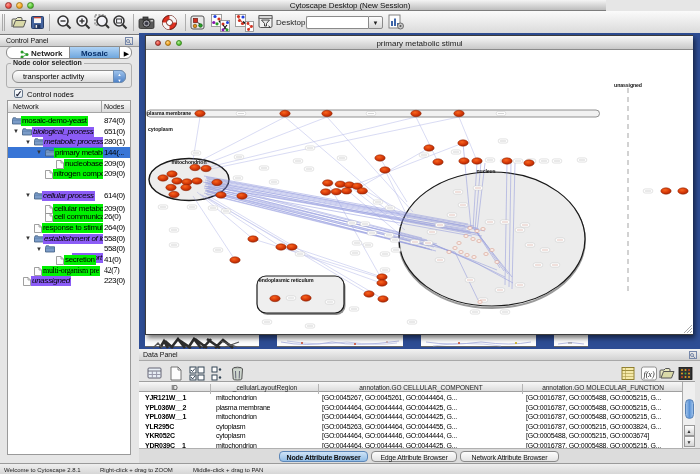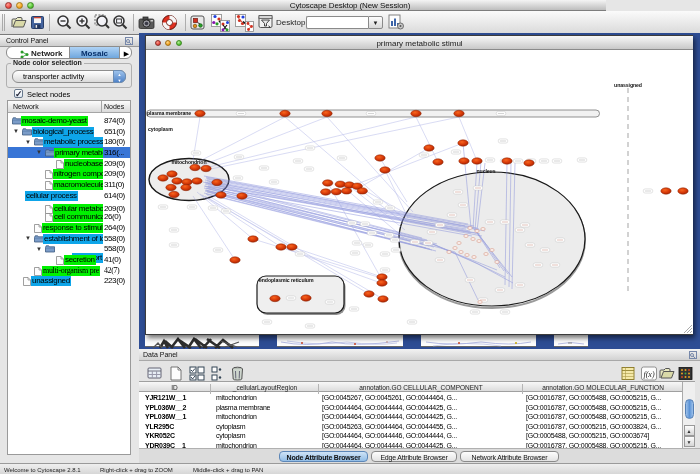--- a/index.html
+++ b/index.html
@@ -36,21 +36,21 @@
 #treehead .c1{position:absolute;left:5px;top:2px;}
 #treehead .c2{position:absolute;left:96px;top:2px;}
 #treehead .dv{position:absolute;left:93px;top:0;width:1px;height:12px;background:#a5a5a5;}
 .trow{position:absolute;left:0;width:124px;height:11px;font-size:8px;line-height:10px;white-space:nowrap;}
 .trow.sel{background:#3875d6;}
 .tarr{position:absolute;top:2px;font-size:6px;color:#333;line-height:6px;}
 .tlab{position:absolute;top:0.5px;height:10px;color:#000;padding:0 1px;overflow:hidden;letter-spacing:-0.3px;}
 .tnum{position:absolute;left:96px;top:0.5px;color:#000;letter-spacing:-0.4px;}
 .sel .tnum{color:#000;}
 .g{background:#00f000;}
-.r{background:#0ea5e9;}
+.r{background:#8b5cf6;font-style:italic;}
 .ticn{position:absolute;top:1.5px;}
 
 #mdi{left:139px;top:33px;width:561px;height:316px;background:#2e4d94;overflow:hidden;}
 .bwin{position:absolute;top:302px;height:12px;background:#fdfdfd;border-bottom:1px solid #666;}
 #netwin{position:absolute;left:6px;top:2px;width:548px;height:300px;border:1px solid #3c3c3c;box-shadow:2px 3px 5px rgba(0,0,0,0.55);background:#fff;}
 #nwtitle{position:absolute;left:0;top:0;width:547px;height:14px;background:linear-gradient(#f8f8f8,#c8c8c8);border-bottom:1px solid #8a8a8a;}
 .tl2{position:absolute;top:3.5px;width:6px;height:6px;border-radius:50%;}
 #nwtext{position:absolute;left:0;top:3px;width:547px;text-align:center;font-size:8px;color:#222;}
 #canvas{position:absolute;left:0;top:14px;width:547px;height:284px;background:#fff;overflow:hidden;}
 
@@ -210,21 +210,21 @@
 </div>
 <div id="grpbox">
         <div id="grplbl">Node color selection</div>
       </div>
 <div id="combo">transporter activity</div>
 <div id="combostep">
         <div style="margin-top:1px;">▲</div>
         <div>▼</div>
       </div>
 <div id="chk">✓</div>
-<div id="chklbl">Select nodes</div>
+<div id="chklbl">Control nodes</div>
 <div id="tree">
 <div id="treehead">
           <span class="c1">Network</span>
           <span class="c2">Nodes</span>
           <div class="dv"></div>
         </div>
 <div class="trow" style="top:14.3px;">
 <span class="ticn" style="left:4px;"><svg width="10" height="8">
               <path d="M0.5 2.5 L0.5 7 L9.5 7 L9.5 1.8 L4.5 1.8 L3.7 0.8 L1.2 0.8 Z" fill="#7b9cc8" stroke="#3c5a80" stroke-width="0.8"></path>
               <path d="M0.5 3.2 L9.5 3.2" stroke="#5a7eaa" stroke-width="0.7"></path>
@@ -241,62 +241,54 @@
 <span class="tlab r" style="left:24px;max-width:71px;">biological_process</span>
 <span class="tnum">651(0)</span>
 </div>
 <div class="trow" style="top:35.7px;">
 <span class="tarr" style="left:17px;">▼</span>
 <span class="ticn" style="left:26px;"><svg width="10" height="8">
               <path d="M0.5 2.5 L0.5 7 L9.5 7 L9.5 1.8 L4.5 1.8 L3.7 0.8 L1.2 0.8 Z" fill="#7b9cc8" stroke="#3c5a80" stroke-width="0.8"></path>
               <path d="M0.5 3.2 L9.5 3.2" stroke="#5a7eaa" stroke-width="0.7"></path>
             </svg></span>
 <span class="tlab r" style="left:35px;max-width:60px;">metabolic process</span>
-<span class="tnum">180(0)</span>
+<span class="tnum">280(1)</span>
 </div>
 <div class="trow sel" style="top:46.4px;">
 <span class="tarr" style="left:28px;">▼</span>
 <span class="ticn" style="left:37px;"><svg width="10" height="8">
               <path d="M0.5 2.5 L0.5 7 L9.5 7 L9.5 1.8 L4.5 1.8 L3.7 0.8 L1.2 0.8 Z" fill="#7b9cc8" stroke="#3c5a80" stroke-width="0.8"></path>
               <path d="M0.5 3.2 L9.5 3.2" stroke="#5a7eaa" stroke-width="0.7"></path>
             </svg></span>
 <span class="tlab g" style="left:46px;max-width:49px;">primary metabo</span>
-<span class="tnum">316(...</span>
+<span class="tnum">144(...</span>
 </div>
 <div class="trow" style="top:57.1px;">
 <span class="ticn" style="left:48px;"><svg width="8" height="9">
               <path d="M0.5 0.5 L5 0.5 L7.5 3 L7.5 8.5 L0.5 8.5 Z" fill="#fdfdfd" stroke="#888" stroke-width="0.8"></path>
               <path d="M5 0.5 L5 3 L7.5 3" fill="none" stroke="#888" stroke-width="0.7"></path>
             </svg></span>
 <span class="tlab g" style="left:56px;max-width:39px;">nucleobase-</span>
 <span class="tnum">209(0)</span>
 </div>
 <div class="trow" style="top:67.8px;">
 <span class="ticn" style="left:37px;"><svg width="8" height="9">
               <path d="M0.5 0.5 L5 0.5 L7.5 3 L7.5 8.5 L0.5 8.5 Z" fill="#fdfdfd" stroke="#888" stroke-width="0.8"></path>
               <path d="M5 0.5 L5 3 L7.5 3" fill="none" stroke="#888" stroke-width="0.7"></path>
             </svg></span>
 <span class="tlab g" style="left:45px;max-width:50px;">nitrogen compo</span>
 <span class="tnum">209(0)</span>
-</div>
-<div class="trow" style="top:78.5px;">
-<span class="ticn" style="left:37px;"><svg width="8" height="9">
-              <path d="M0.5 0.5 L5 0.5 L7.5 3 L7.5 8.5 L0.5 8.5 Z" fill="#fdfdfd" stroke="#888" stroke-width="0.8"></path>
-              <path d="M5 0.5 L5 3 L7.5 3" fill="none" stroke="#888" stroke-width="0.7"></path>
-            </svg></span>
-<span class="tlab g" style="left:45px;max-width:50px;">macromolecule</span>
-<span class="tnum">311(0)</span>
 </div>
 <div class="trow" style="top:89.2px;">
 <span class="tarr" style="left:17px;">▼</span>
 <span class="ticn" style="left:26px;"><svg width="10" height="8">
               <path d="M0.5 2.5 L0.5 7 L9.5 7 L9.5 1.8 L4.5 1.8 L3.7 0.8 L1.2 0.8 Z" fill="#7b9cc8" stroke="#3c5a80" stroke-width="0.8"></path>
               <path d="M0.5 3.2 L9.5 3.2" stroke="#5a7eaa" stroke-width="0.7"></path>
             </svg></span>
-<span class="tlab r" style="left:17px;max-width:60px;">cellular process</span>
+<span class="tlab r" style="left:34px;max-width:60px;">cellular process</span>
 <span class="tnum">614(0)</span>
 </div>
 <div class="trow" style="top:102px;">
 <span class="ticn" style="left:37px;"><svg width="8" height="9">
               <path d="M0.5 0.5 L5 0.5 L7.5 3 L7.5 8.5 L0.5 8.5 Z" fill="#fdfdfd" stroke="#888" stroke-width="0.8"></path>
               <path d="M5 0.5 L5 3 L7.5 3" fill="none" stroke="#888" stroke-width="0.7"></path>
             </svg></span>
 <span class="tlab g" style="left:45px;max-width:50px;">cellular metabo</span>
 <span class="tnum">209(0)</span>
 </div>

